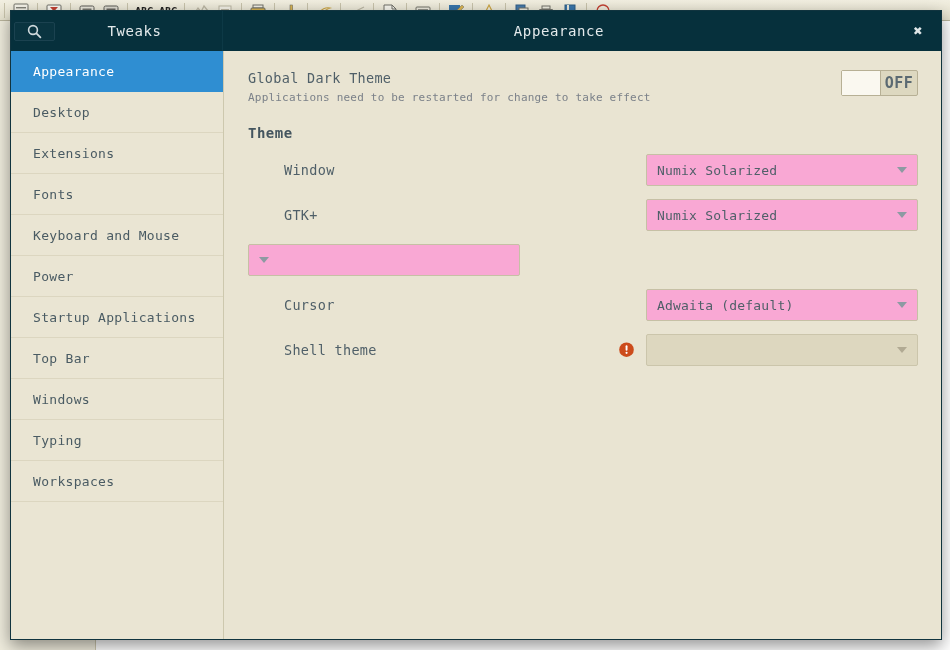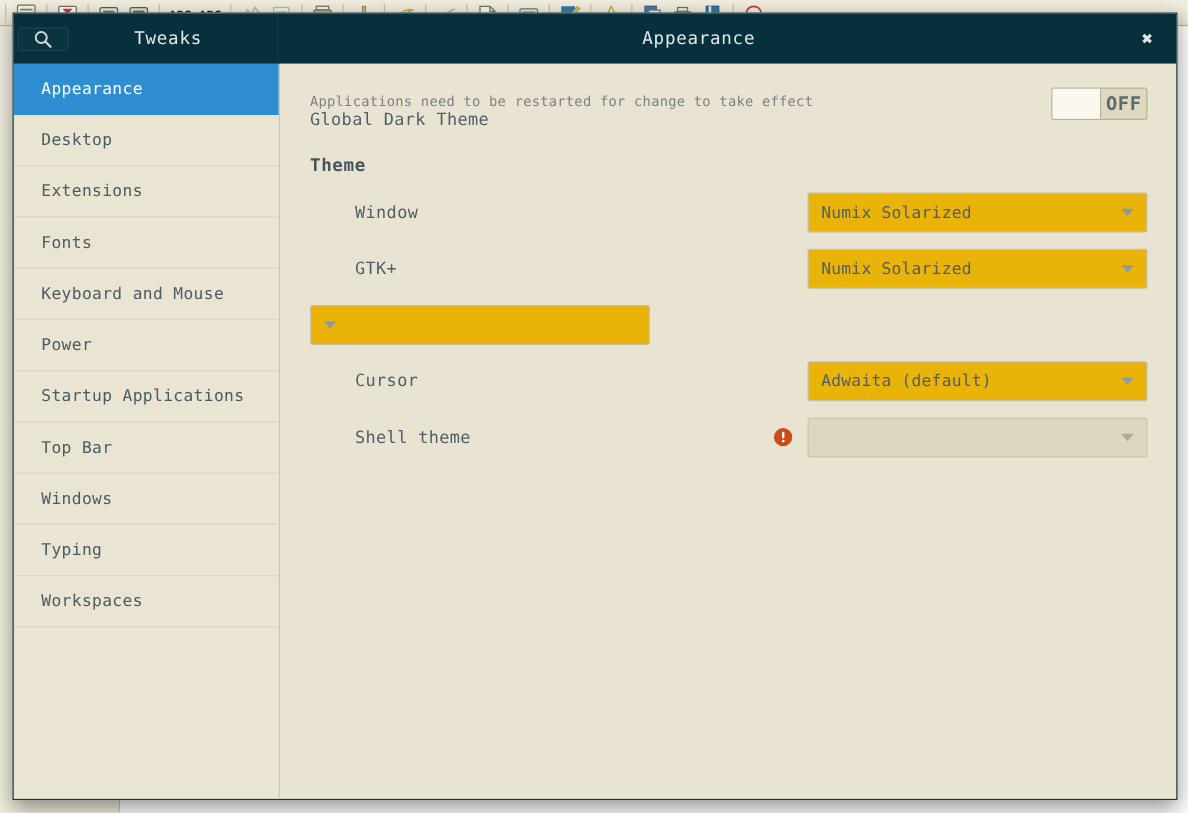--- a/index.html
+++ b/index.html
@@ -257,21 +257,21 @@
   .warn-icon {
     margin-right: 10px;
     flex: 0 0 auto;
     display: flex;
     align-items: center;
   }
   .combo {
     width: 272px;
     height: 32px;
     flex: 0 0 272px;
-    background: #eab308;
+    background: #f9a8d4;
     border: 1px solid #c6c0a5;
     border-radius: 2px;
     display: flex;
     align-items: center;
     padding: 0 8px 0 10px;
     box-sizing: border-box;
     cursor: pointer;
   }
   .combo.disabled {
     background: #ddd7bf;
@@ -457,22 +457,22 @@
           </div>
           <div class="side-item">
             <span>Workspaces</span>
           </div>
         </div>
 
       <div id="content">
 
         <div class="row-dark">
           <div id="dark-text">
+            <div id="dark-label">Global Dark Theme</div>
             <div id="dark-sub">Applications need to be restarted for change to take effect</div>
-            <div id="dark-label">Global Dark Theme</div>
           </div>
           <div id="dark-toggle">
             <div id="toggle-knob"></div>
             <div id="toggle-state">OFF</div>
           </div>
         </div>
 
         <div id="section-theme">Theme</div>
 
         <div id="settings-list">

